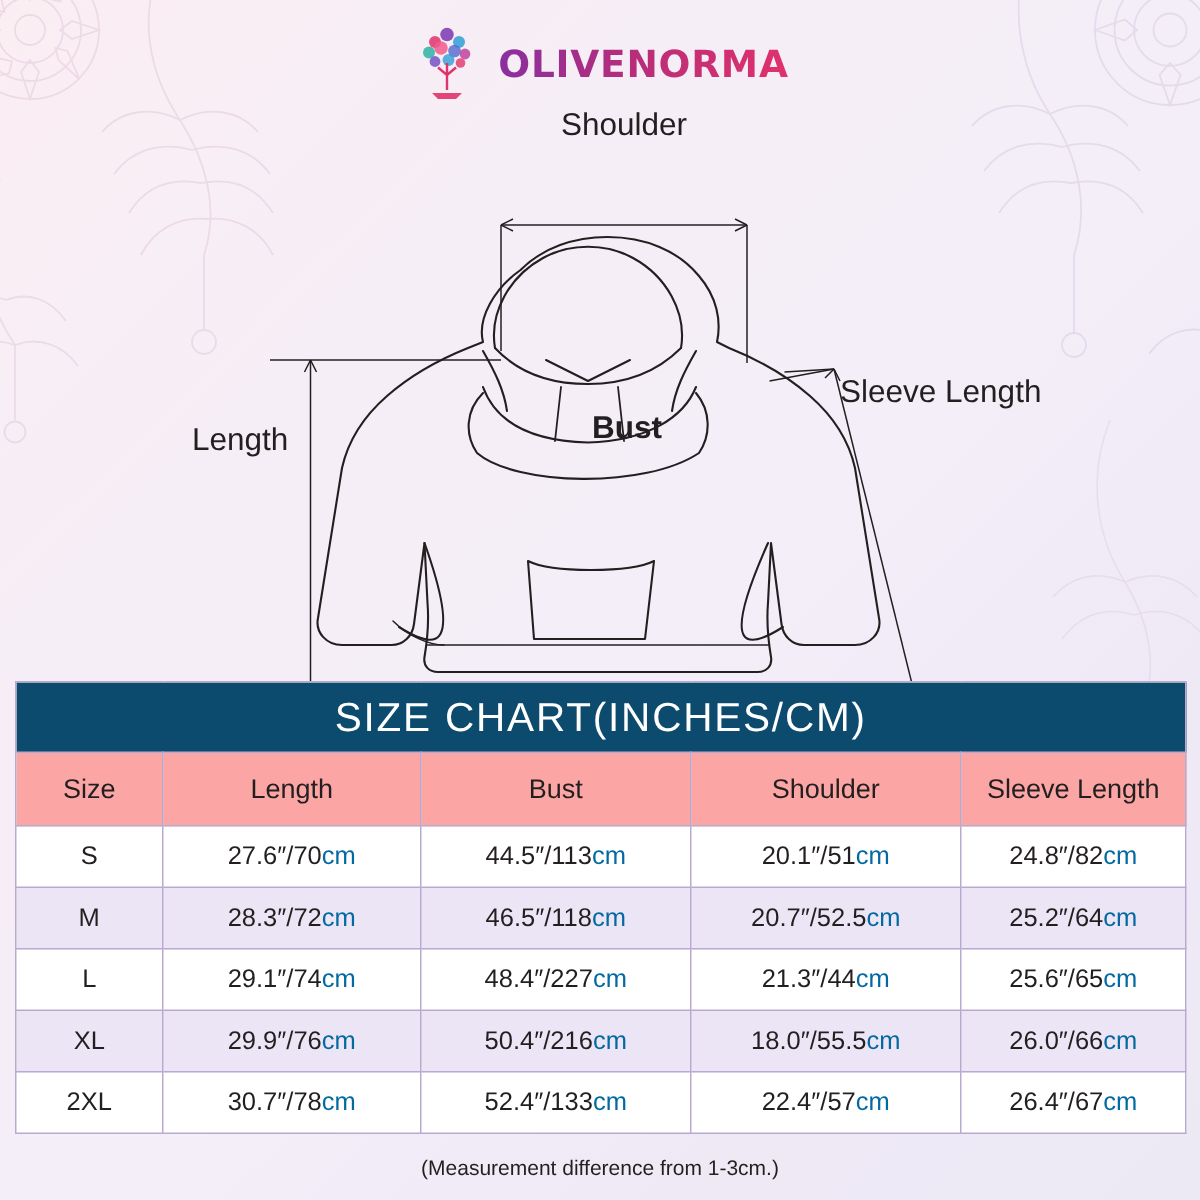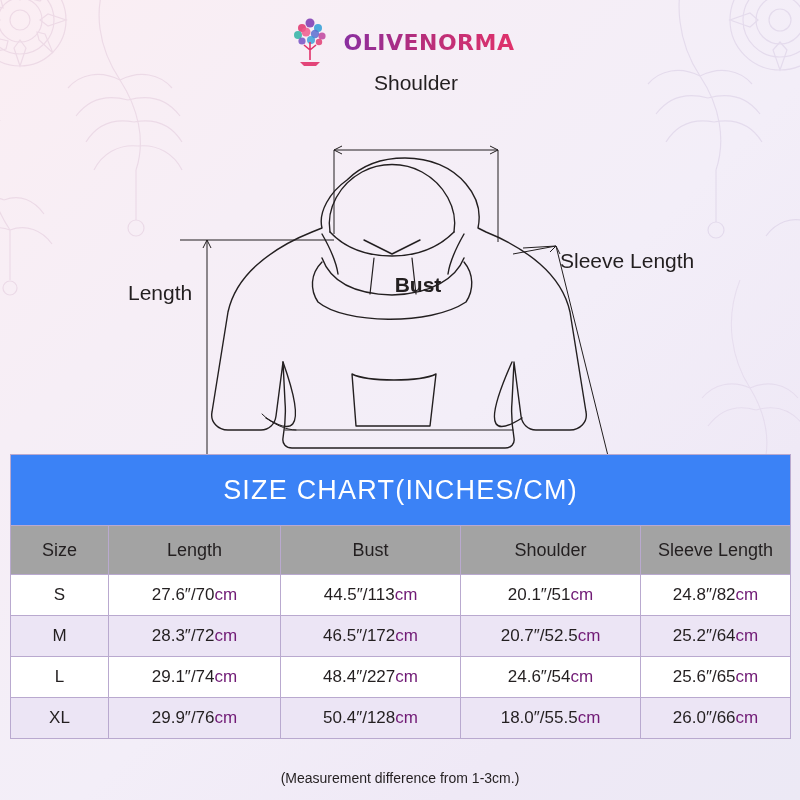--- a/index.html
+++ b/index.html
@@ -37,21 +37,21 @@
     left: 0;
     right: 0;
     display: flex;
     align-items: center;
     justify-content: center;
     gap: 10px;
     height: 56px;
   }
   .brand-logo { width: 48px; height: 52px; }
   .brand-name {
-    font-size: 22px;
+    font-size: 25px;
     font-weight: bold;
     letter-spacing: .5px;
     background: linear-gradient(90deg, #8a2fa0 0%, #b62d7a 45%, #e0326b 100%);
     -webkit-background-clip: text;
     background-clip: text;
     color: transparent;
     font-family: "DejaVu Sans", sans-serif;
   }
 
   
@@ -81,44 +81,44 @@
     table-layout: fixed;
     background: #ffffff;
   }
   table.sizechart td, table.sizechart th {
     border: 1px solid #b9a9cf;
     text-align: center;
     color: #231f20;
     font-weight: normal;
   }
   .title-row td {
-    background: #3b82f6;
+    background: #0c4a6e;
     border: 1px solid #8d8a99;
     height: 46px;
-    padding: 12px;
+    padding: 0;
   }
   .chart-title {
     font-size: 27px;
     color: #ffffff;
     letter-spacing: 1.2px;
     font-family: "Liberation Sans", sans-serif;
   }
   .head-row td {
-    background: #a3a3a3;
+    background: #fca5a5;
     height: 46px;
     font-size: 18px;
     font-weight: bold;
   }
   .data-row td {
     height: 38px;
     font-size: 17px;
   }
   .data-row.alt td { background: #ece5f5; }
   .data-row.plain td { background: #ffffff; }
-  .cm { color: #701a75; }
+  .cm { color: #0369a1; }
   .note {
     position: absolute;
     left: 0;
     right: 0;
     top: 770px;
     text-align: center;
     font-size: 14px;
     color: #231f20;
   }
   .col-size { width: 98px; }
@@ -321,39 +321,46 @@
           <td>S</td>
           <td><span>27.6″/70</span><span class="cm">cm</span></td>
           <td><span>44.5″/113</span><span class="cm">cm</span></td>
           <td><span>20.1″/51</span><span class="cm">cm</span></td>
           <td><span>24.8″/82</span><span class="cm">cm</span></td>
         </tr>
 
         <tr class="data-row alt">
           <td>M</td>
           <td><span>28.3″/72</span><span class="cm">cm</span></td>
-          <td><span>46.5″/172</span><span class="cm">cm</span></td>
+          <td><span>46.5″/118</span><span class="cm">cm</span></td>
           <td><span>20.7″/52.5</span><span class="cm">cm</span></td>
           <td><span>25.2″/64</span><span class="cm">cm</span></td>
         </tr>
 
         <tr class="data-row plain">
           <td>L</td>
           <td><span>29.1″/74</span><span class="cm">cm</span></td>
           <td><span>48.4″/227</span><span class="cm">cm</span></td>
-          <td><span>24.6″/54</span><span class="cm">cm</span></td>
+          <td><span>21.3″/44</span><span class="cm">cm</span></td>
           <td><span>25.6″/65</span><span class="cm">cm</span></td>
         </tr>
 
         <tr class="data-row alt">
           <td>XL</td>
           <td><span>29.9″/76</span><span class="cm">cm</span></td>
-          <td><span>50.4″/128</span><span class="cm">cm</span></td>
+          <td><span>50.4″/216</span><span class="cm">cm</span></td>
           <td><span>18.0″/55.5</span><span class="cm">cm</span></td>
           <td><span>26.0″/66</span><span class="cm">cm</span></td>
         </tr>
 
+        <tr class="data-row plain">
+          <td>2XL</td>
+          <td><span>30.7″/78</span><span class="cm">cm</span></td>
+          <td><span>52.4″/133</span><span class="cm">cm</span></td>
+          <td><span>22.4″/57</span><span class="cm">cm</span></td>
+          <td><span>26.4″/67</span><span class="cm">cm</span></td>
+        </tr>
       </tbody>
     </table>
   </div>
 
   <div class="note">(Measurement difference from 1-3cm.)</div>
 </div>
 
 </body></html>

